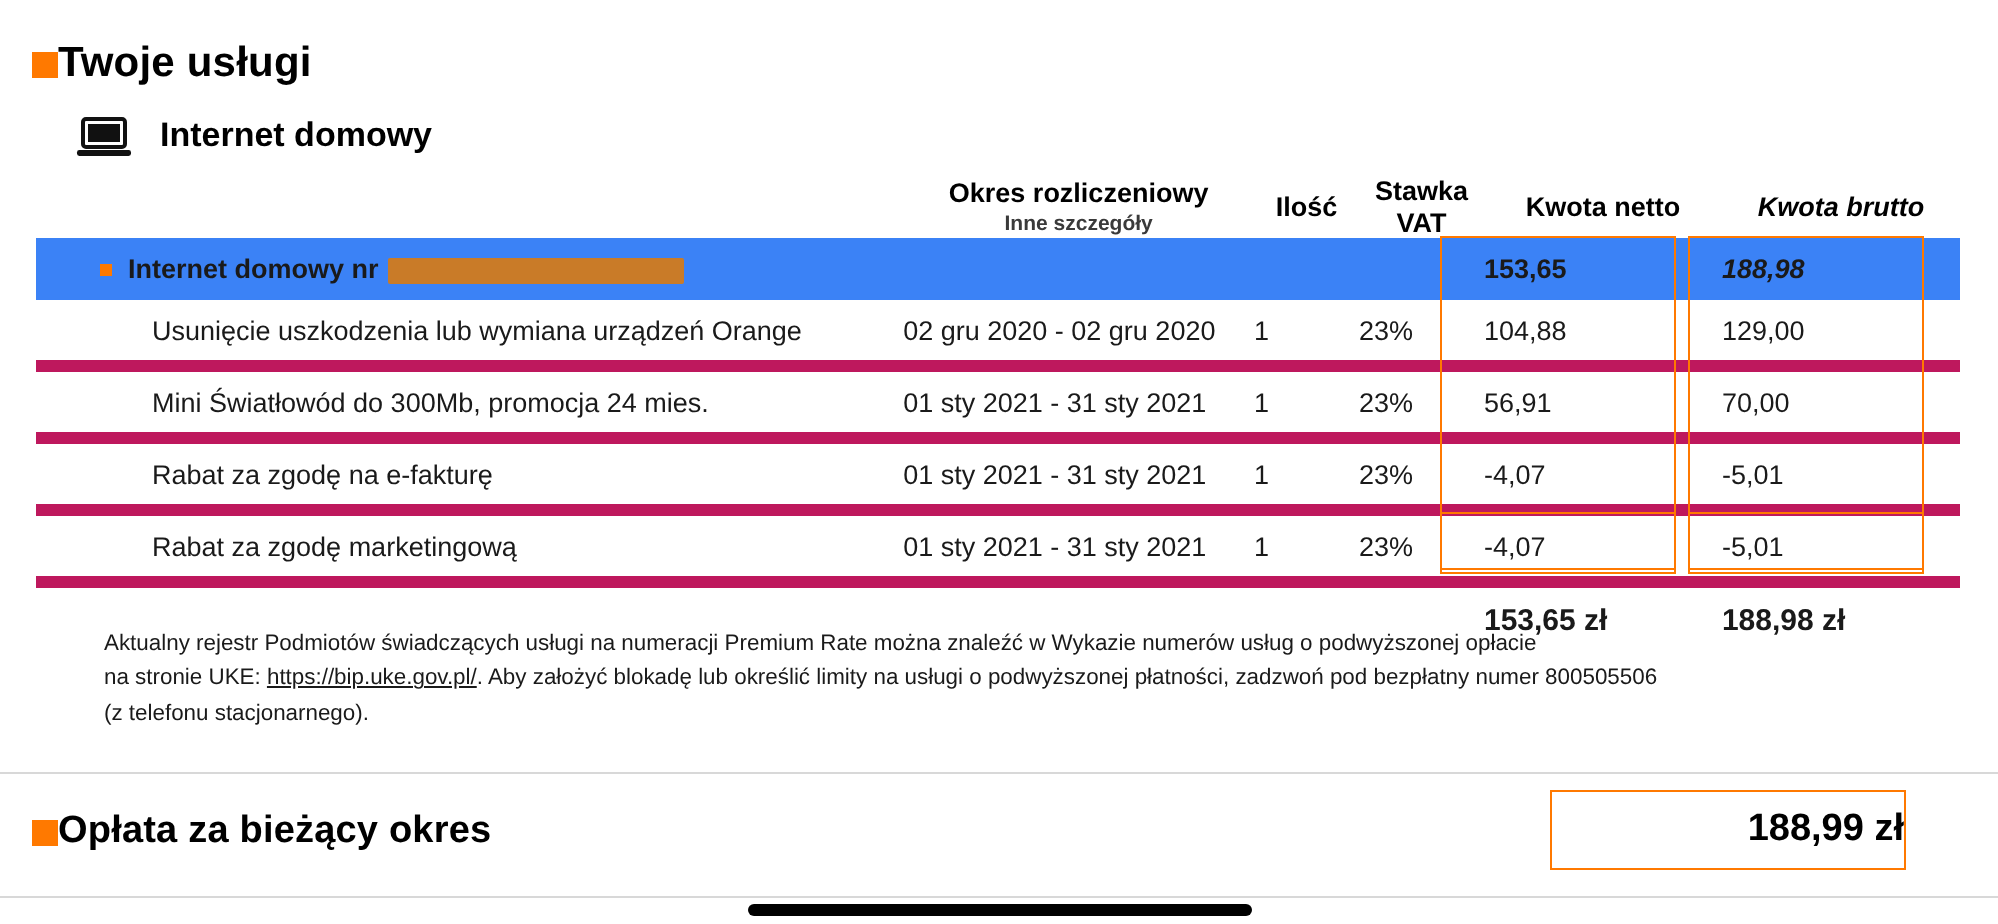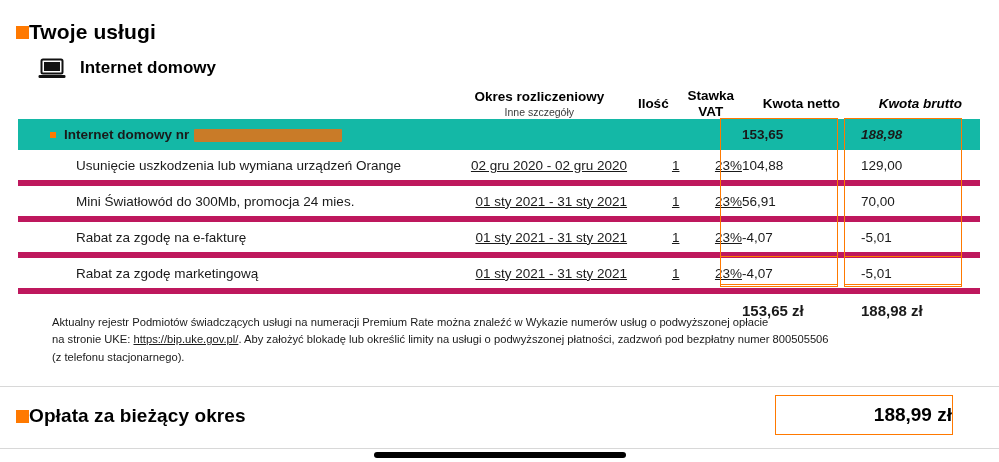--- a/index.html
+++ b/index.html
@@ -83,34 +83,34 @@
     font-weight: bold;
     font-size: 13.5px;
     color: #000;
     padding-bottom: 6px;
     vertical-align: bottom;
     text-align: center;
     line-height: 1.15;
   }
   .th-sub {
     display: block;
-    font-weight: normal;
+    font-weight: bold;
     font-size: 10.5px;
     color: #3a3a3a;
     margin-top: 2px;
   }
   .col-desc   { width: 430px; text-align: left !important; }
   .col-period { width: 174px; }
   .col-qty    { width: 52px; }
   .col-vat    { width: 62px; }
   .col-net    { width: 118px; }
   .col-gross  { width: 118px; font-style: italic; }
 
   .row-main td {
-    background: #14b8a6;
+    background: #3b82f6;
     height: 31px;
     font-weight: bold;
     font-size: 13.5px;
   }
   .row-main .desc {
     padding-left: 46px;
     position: relative;
   }
   .row-main .desc .mini-bullet {
     position: absolute;
@@ -130,21 +130,21 @@
     margin-left: 5px;
     border-radius: 1px;
   }
   .row-item td {
     height: 30px;
     border-bottom: 6px solid #be185d;
     font-size: 13.5px;
   }
   .row-item td.desc { padding-left: 58px; text-align: left; }
   .num  { padding-right: 14px; }
-  .ctr  { text-align: right; text-decoration: underline; }
+  .ctr  { text-align: left; }
   .row-total td {
     height: 32px;
     font-weight: bold;
     font-size: 15px;
   }
 
   
   .hl-net, .hl-gross {
     position: absolute;
     border: 1.6px solid #ff7900;

